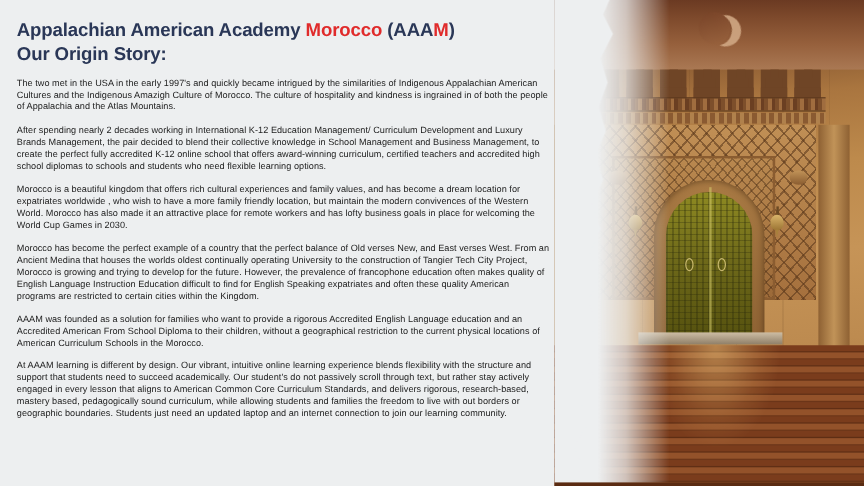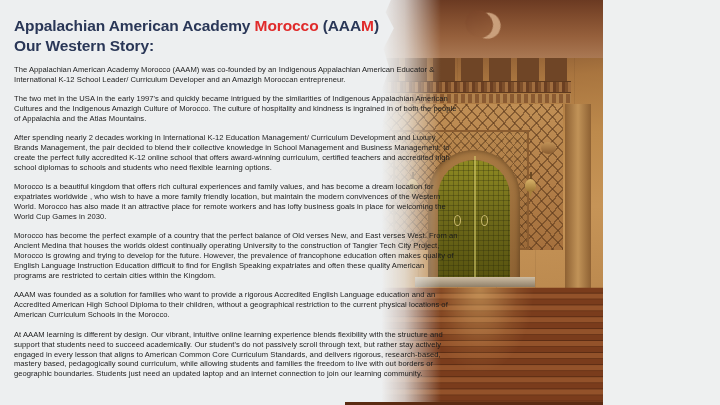--- a/index.html
+++ b/index.html
@@ -6,21 +6,21 @@
   html,body { width:720px; height:405px; overflow:hidden; }
   body {
     font-family:"Liberation Sans", sans-serif;
     background:#eef0f0;
     position:relative;
   }
 
   
   #slide {
     position:absolute; inset:0;
-    width:603px; height:405px;
+    width:720px; height:405px;
     background:#edeff0;
     overflow:hidden;
   }
 
   
   #text-col {
     position:absolute;
     left:0; top:0;
     width:470px; height:405px;
     padding:16px 12px 4px 14px;
@@ -415,25 +415,24 @@
     <div class="photo-footline"></div>
 
     <div class="torn-soft"></div>
     <div class="torn-mask"></div>
   </div>
 
   <div id="text-col">
 
     <div class="title-block">
       <div class="title-line"><span>Appalachian American Academy </span><span class="accent">Morocco</span><span> (AAA</span><span class="accent">M</span><span>)</span></div>
-      <div class="title-line">Our Western Story:</div>
-    </div>
-
-    <p class="para">The  Appalachian American Academy Morocco (AAAM) was co-founded by an Indigenous Appalachian American Educator &amp; International K-12 School Leader/ Curriculum Developer and an Amazigh Moroccan entrepreneur.</p>
+      <div class="title-line">Our Origin Story:</div>
+    </div>
+
     <p class="para">The two met in the USA in the early 1997's and quickly became intrigued by the similarities of Indigenous Appalachian American Cultures and the Indigenous Amazigh Culture of Morocco. The culture of hospitality and kindness is ingrained in of both the people of Appalachia and the Atlas Mountains.</p>
     <p class="para">After spending nearly 2 decades working in International K-12 Education Management/ Curriculum Development and Luxury Brands Management, the pair decided to blend their collective knowledge in School Management and Business Management, to create the perfect fully accredited K-12 online school that offers award-winning curriculum, certified teachers and accredited high school diplomas to schools and students who need flexible learning options.</p>
     <p class="para">Morocco is a beautiful kingdom that offers rich cultural experiences and family values, and has become a dream location for expatriates worldwide , who wish to have a more family friendly location, but maintain the modern convivences of  the Western World.  Morocco has also made it an attractive place for remote workers and has lofty business goals in place for welcoming the World Cup Games in 2030.</p>
     <p class="para">Morocco has become the perfect example of a country that the perfect balance of Old verses New, and East verses West.  From an Ancient Medina that houses the worlds oldest continually operating University to the construction of Tangier Tech City Project, Morocco is growing and trying to develop for the future. However, the prevalence of francophone education often makes quality of English Language Instruction Education difficult to find for English Speaking expatriates and often these quality American programs are restricted to certain cities within the Kingdom.</p>
-    <p class="para">AAAM was founded as a solution for families who want to provide a rigorous Accredited English Language education and an Accredited American High School Diploma to their  children, without a geographical restriction to the current physical locations of American Curriculum Schools in the Morocco.</p>
+    <p class="para">AAAM was founded as a solution for families who want to provide a rigorous Accredited English Language education and an Accredited American From School Diploma to their  children, without a geographical restriction to the current physical locations of American Curriculum Schools in the Morocco.</p>
     <p class="para">At AAAM learning is different by design. Our vibrant, intuitive online learning experience blends flexibility with the structure and support that students need to succeed academically. Our student's do not  passively scroll through text, but rather stay actively engaged in every lesson that aligns to American Common Core Curriculum Standards, and delivers rigorous, research-based, mastery based, pedagogically sound curriculum,  while allowing students and families the freedom to live with out borders or geographic boundaries.  Students just need an updated laptop and an internet connection to join our learning community.</p>
   </div>
 
 </div>
 
 </body></html>

